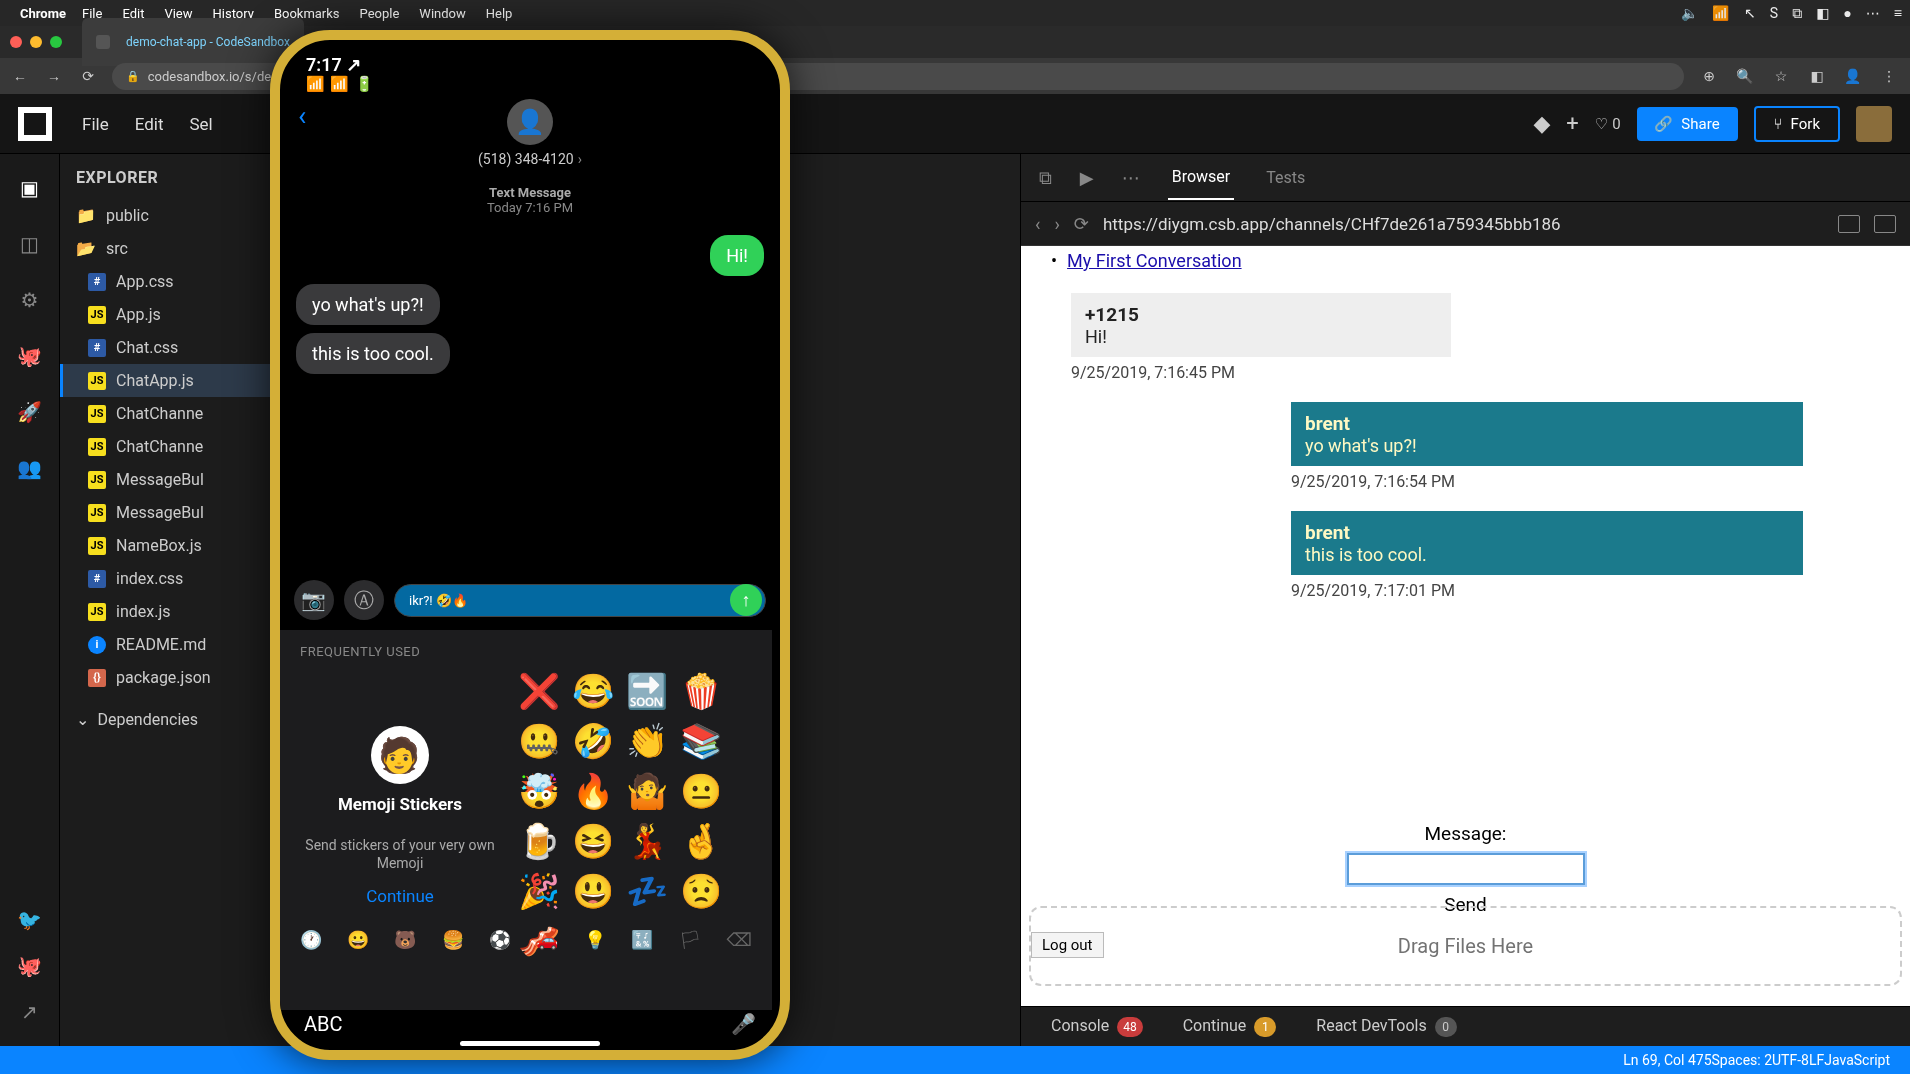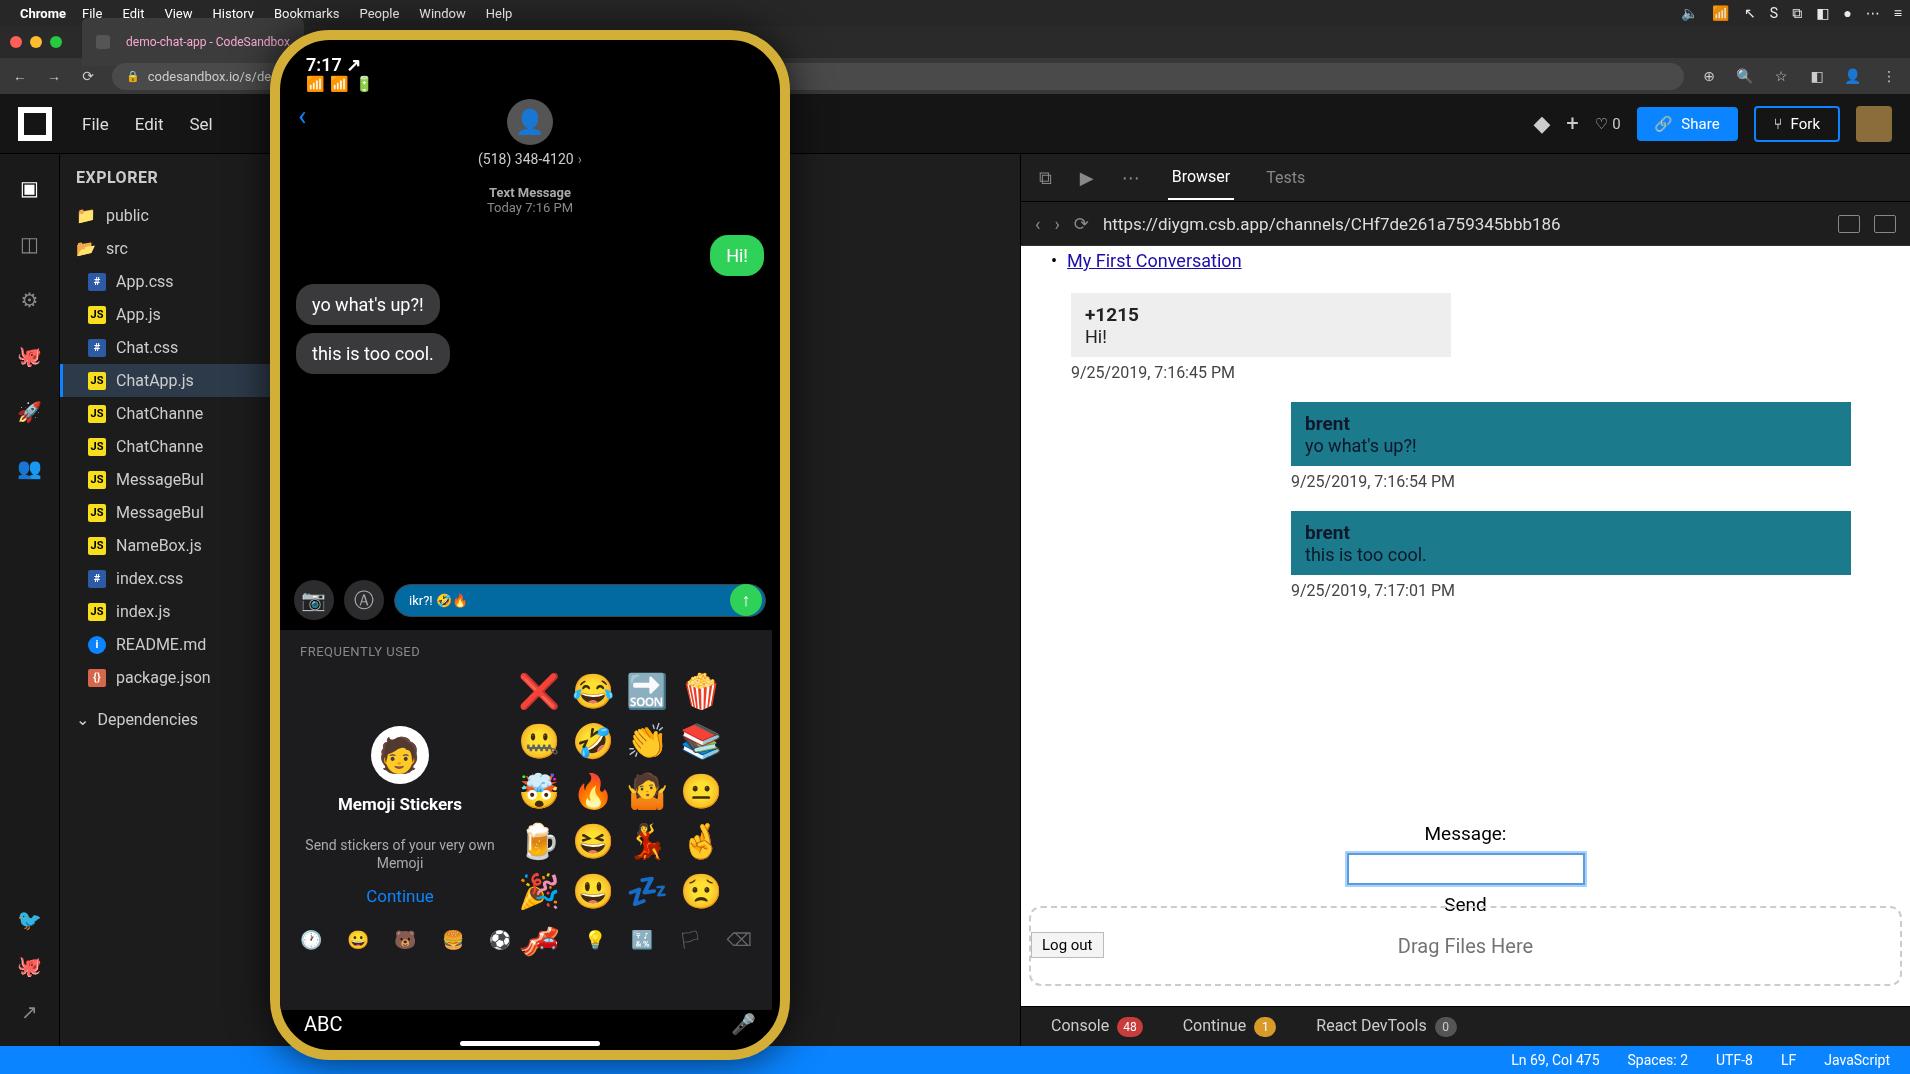--- a/index.html
+++ b/index.html
@@ -11,21 +11,21 @@
 .menubar .app { font-weight:700; margin-right:16px; }
 .menubar .mi { margin-right:20px; }
 .menubar .right { margin-left:auto; display:flex; gap:14px; align-items:center; font-size:14px; }
 .menubar .right span { opacity:.9; }
 
 
 .chrome-top { height:32px; background:#2a2a2a; display:flex; align-items:center; padding:0 10px; }
 .traffic { display:flex; gap:8px; margin-right:20px; }
 .tl { width:12px; height:12px; border-radius:50%; }
 .tl.r{background:#ff5f57}.tl.y{background:#febc2e}.tl.g{background:#28c840}
-.tab { background:#3c3c3c; padding:17px 14px; border-radius:6px 6px 0 0; font-size:12px; color:#f9a8d4; display:flex; align-items:center; gap:16px; }
+.tab { background:#3c3c3c; padding:17px 14px; border-radius:6px 6px 0 0; font-size:12px; color:#7dd3fc; display:flex; align-items:center; gap:16px; }
 .tab .fav{width:14px;height:14px;background:#555;border-radius:3px;}
 
 
 .addrbar { height:36px; background:#383838; display:flex; align-items:center; padding:0 10px; gap:14px; font-size:14px; color:#ccc; }
 .addrbar .nav-ico{width:20px;text-align:center;cursor:pointer;}
 .addrbar .url { flex:1; background:#4a4a4a; border-radius:16px; padding:6px 14px; font-size:13px; display:flex; align-items:center; gap:8px; }
 .addrbar .lock{font-size:11px;}
 .addrbar .ricon{width:22px;text-align:center;}
 
 
@@ -81,37 +81,37 @@
 .prev-addr .pw{width:22px;height:18px;border:1px solid #888;border-radius:2px;}
 
 .browser-content{flex:1;background:#fff;color:#000;padding:0;overflow:hidden;position:relative;}
 .link-line{padding:4px 30px;font-size:18px;}
 .link-line a{color:#1a0dab;text-decoration:underline;}
 .link-line::before{content:"•";color:#000;margin-right:10px;}
 .msg-area{padding:18px 50px;}
 .msg{max-width:380px;padding:10px 14px;margin-bottom:4px;font-size:18px;}
 .msg .who{font-weight:700;font-size:19px;}
 .msg.left{background:#eee;color:#222;}
-.msg.right{background:#1b7a8c;color:#0f172a;margin-left:220px;width:560px;max-width:none;}
+.msg.right{background:#1b7a8c;color:#fef9c3;margin-left:220px;width:512px;max-width:none;}
 .ts{font-size:16px;color:#444;margin:6px 0 20px;}
 .ts.r{margin-left:220px;}
 .msg-input-row{position:absolute;bottom:90px;left:0;right:0;padding:0 8px;display:flex;align-items:center;gap:8px;font-size:19px;flex-direction:column;}
 .msg-input-row input{flex:1;border:2px solid #5b9dd9;padding:4px 6px;font-size:17px;outline:2px solid #a8d1ff;}
 .dropzone{position:absolute;bottom:20px;left:8px;right:8px;height:80px;border:2px dashed #ccc;border-radius:12px;display:flex;align-items:center;justify-content:center;color:#737373;font-size:20px;}
 .logout{position:absolute;bottom:48px;left:10px;background:#f4f4f4;border:1px solid #bbb;padding:3px 10px;font-size:15px;}
 
 
 .console-bar{height:40px;background:#1e1e1e;border-top:1px solid #000;display:flex;align-items:center;gap:40px;padding:0 30px;font-size:16px;color:#ccc;}
 .badge{display:inline-flex;align-items:center;justify-content:center;min-width:22px;height:20px;border-radius:10px;font-size:12px;padding:0 6px;margin-left:8px;}
 .badge.red{background:#c93c3c;color:#fff;}
 .badge.yel{background:#d89b2a;color:#fff;}
 .badge.gray{background:#555;color:#ccc;}
 
 
-.status{height:28px;background:#0a84ff;color:#fff;display:flex;align-items:center;justify-content:flex-end;padding:12px 20px;gap:28px;font-size:14px;}
+.status{height:28px;background:#0a84ff;color:#fff;display:flex;align-items:center;justify-content:flex-end;padding:12px 20px;font-size:14px;}
 
 
 .phone{position:absolute;left:270px;top:30px;width:520px;height:1030px;background:#000;border:10px solid #d4af37;border-radius:60px;z-index:500;box-shadow:0 0 40px rgba(0,0,0,.7);overflow:hidden;}
 .phone .notch{position:absolute;top:0;left:50%;transform:translateX(-50%);width:200px;height:32px;background:#000;border-radius:0 0 20px 20px;z-index:5;}
 .ph-status{display:flex;justify-content:space-between;padding:14px 26px 0;font-size:18px;font-weight:600;color:#fff;flex-direction:column;}
 .ph-status .r{display:flex;gap:6px;align-items:center;font-size:15px;}
 .ph-header{text-align:center;padding:6px 0 10px;position:relative;}
 .ph-back{position:absolute;left:18px;top:6px;color:#0a84ff;font-size:28px;}
 .ph-avatar{width:46px;height:46px;border-radius:50%;background:#555;margin:0 auto 6px;display:flex;align-items:center;justify-content:center;font-size:24px;color:#888;}
 .ph-num{color:#ccc;font-size:14px;}

